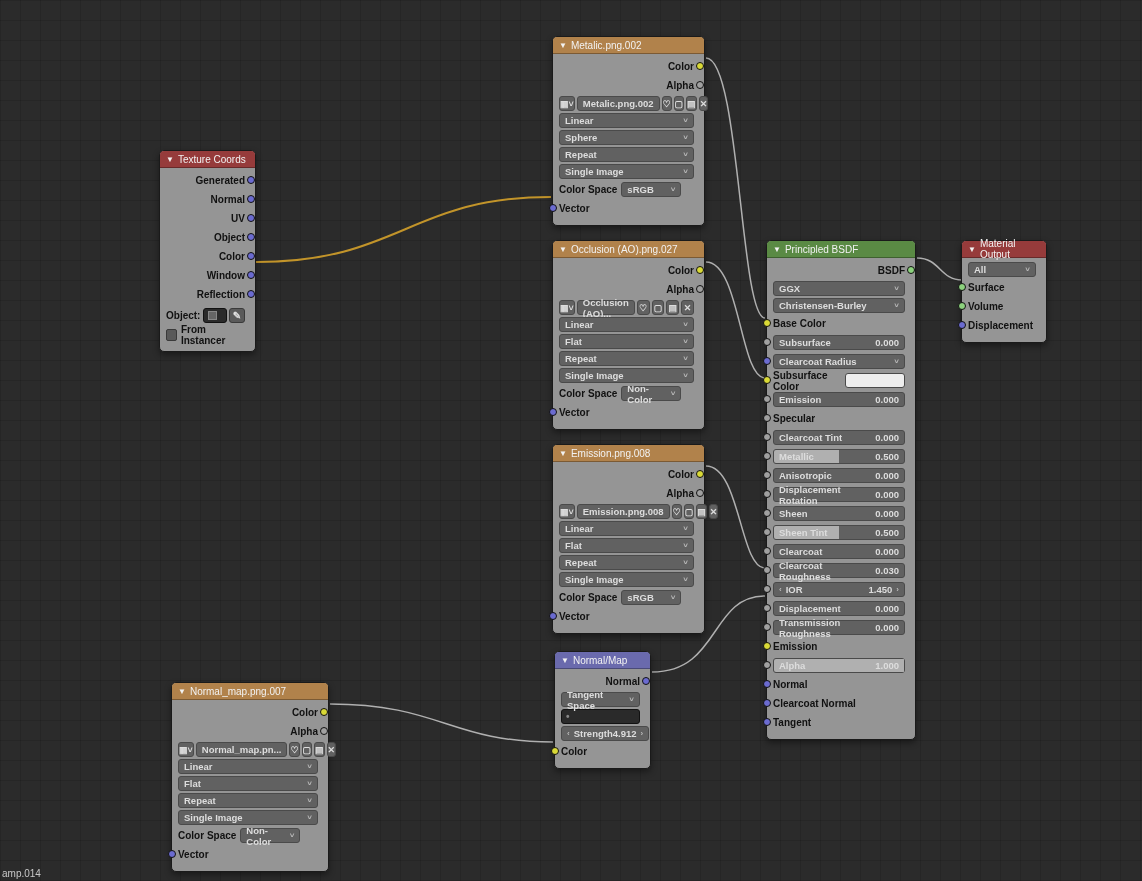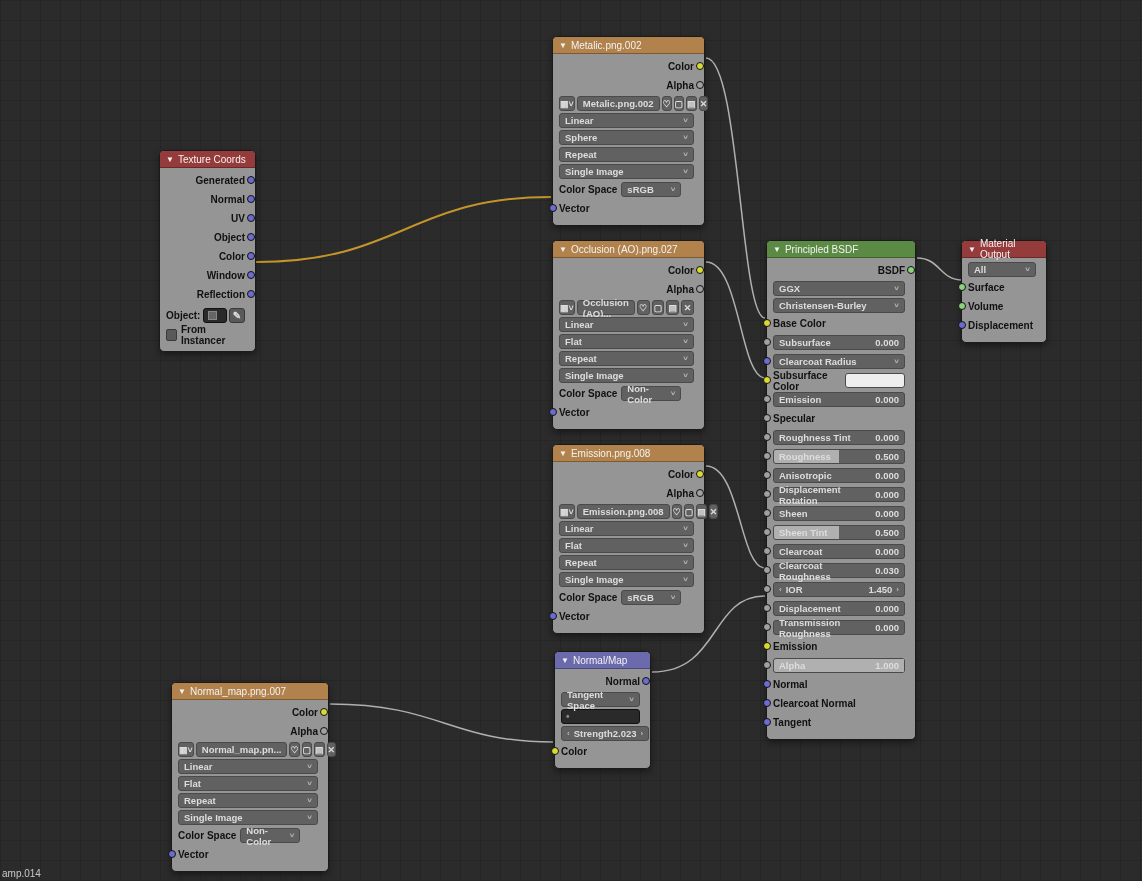--- a/index.html
+++ b/index.html
@@ -420,21 +420,21 @@
       </div>
     <div class="block">
         <div class="uvfield">
           <span>•</span>
         </div>
       </div>
     <div class="block">
         <div class="field num">
           <span class="chevL">‹</span>
           <span class="nlab">Strength</span>
-          <span class="nval">2.023</span>
+          <span class="nval">4.912</span>
           <span class="chevR">›</span>
         </div>
       </div>
     <div class="row">
         <span class="socket in sk-yellow"></span>
         <span class="lbl">Color</span>
       </div>
   </div>
 </div>
 
@@ -491,30 +491,30 @@
           <span class="nval">0.000</span>
         </div>
       </div>
     <div class="row">
         <span class="socket in sk-grey"></span>
         <span class="lbl">Specular</span>
       </div>
     <div class="row">
         <span class="socket in sk-grey"></span>
         <div class="field num">
-          <span class="nlab">Roughness Tint</span>
+          <span class="nlab">Clearcoat Tint</span>
           <span class="nval">0.000</span>
         </div>
       </div>
     <div class="row">
         <span class="socket in sk-grey"></span>
         <div class="field num">
           <div class="slider-fill" style="width:50%"></div>
           <div class="inner">
-            <span class="nlab">Roughness</span>
+            <span class="nlab">Metallic</span>
             <span class="nval">0.500</span>
           </div>
         </div>
       </div>
     <div class="row">
         <span class="socket in sk-grey"></span>
         <div class="field num">
           <span class="nlab">Anisotropic</span>
           <span class="nval">0.000</span>
         </div>

